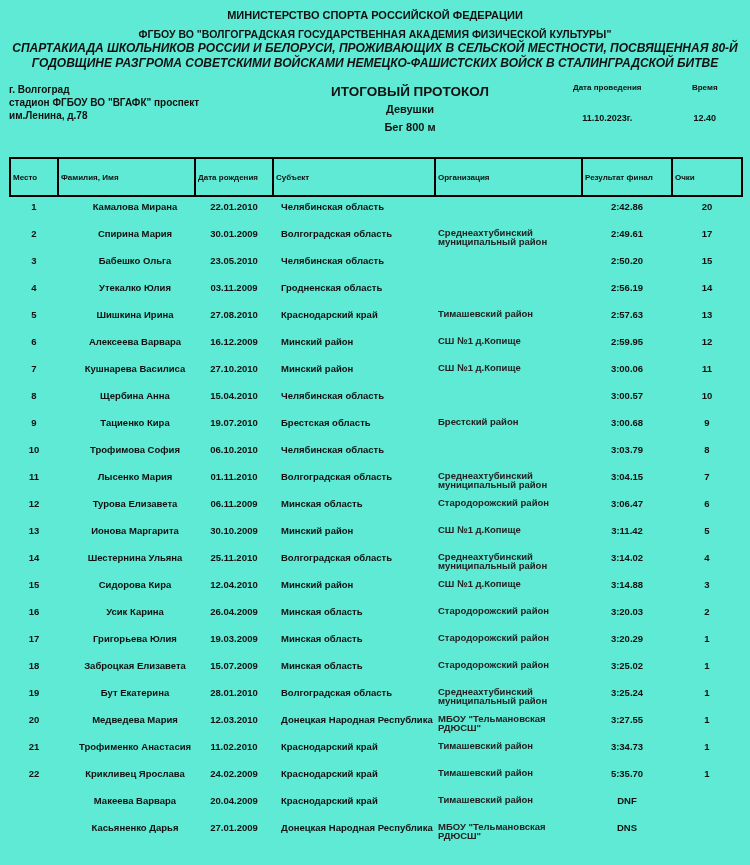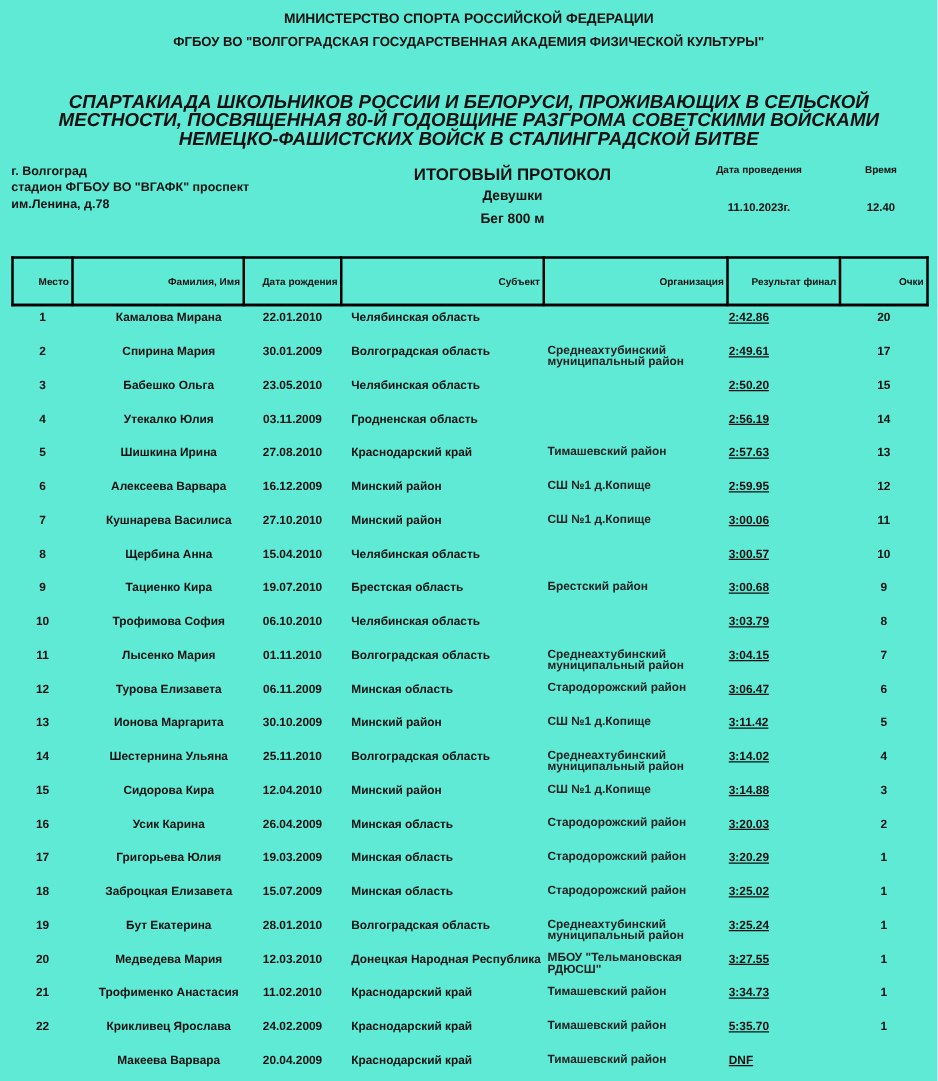--- a/index.html
+++ b/index.html
@@ -11,24 +11,24 @@
     color:#111;
     overflow:hidden;
     box-sizing:border-box;
     padding:8px 9px 0 9px;
   }
   
   .org-header { text-align:center; }
   .org-line1 { font-size:11px; font-weight:bold; line-height:14px; }
   .org-line2 { font-size:10.5px; font-weight:bold; line-height:14px; margin-top:5px; }
   .event-title {
-    margin:33px auto 0 auto;
+    margin:0 auto 0 auto;
     width:726px;
     text-align:center;
-    font-size:15px;
+    font-size:12px;
     font-weight:bold;
     font-style:italic;
     line-height:15px;
   }
   
   .info-row {
     margin-top:12px;
     display:grid;
     grid-template-columns:240px 1fr 170px;
     align-items:start;
@@ -51,39 +51,39 @@
   table.results col.c1 { width:137px; }
   table.results col.c2 { width:78px;  }
   table.results col.c3 { width:162px; }
   table.results col.c4 { width:147px; }
   table.results col.c5 { width:90px;  }
   table.results col.c6 { width:70px;  }
   table.results thead th {
     border:2px solid #000;
     font-size:8px;
     font-weight:bold;
-    text-align:right;
+    text-align:left;
     vertical-align:middle;
     height:34px;
     padding:1px 2px;
   }
   table.results tbody td {
     font-size:9.5px;
     font-weight:bold;
     vertical-align:top;
     padding-top:4px;
     height:22px; 
     overflow:hidden;
   }
   td.cell-place  { text-align:center; }
   td.cell-name   { text-align:center; padding-left:18px; }
   td.cell-dob    { text-align:center; }
   td.cell-region { text-align:left; padding-left:8px; }
   td.cell-org    { text-align:left; padding-left:3px; font-size:7px; line-height:9px; color:#222; }
-  td.cell-result { font-size:10.5px; font-weight:bold;text-decoration:underline; }
+  td.cell-result { text-align:center; font-size:10.5px; font-weight:bold; }
   td.cell-points { text-align:center; }
 </style>
 </head>
 <body>
 
 <div class="page">
 
   <div class="org-header">
     <div class="org-line1">МИНИСТЕРСТВО СПОРТА РОССИЙСКОЙ ФЕДЕРАЦИИ</div>
     <div class="org-line2">ФГБОУ ВО "ВОЛГОГРАДСКАЯ ГОСУДАРСТВЕННАЯ АКАДЕМИЯ ФИЗИЧЕСКОЙ КУЛЬТУРЫ"</div>

